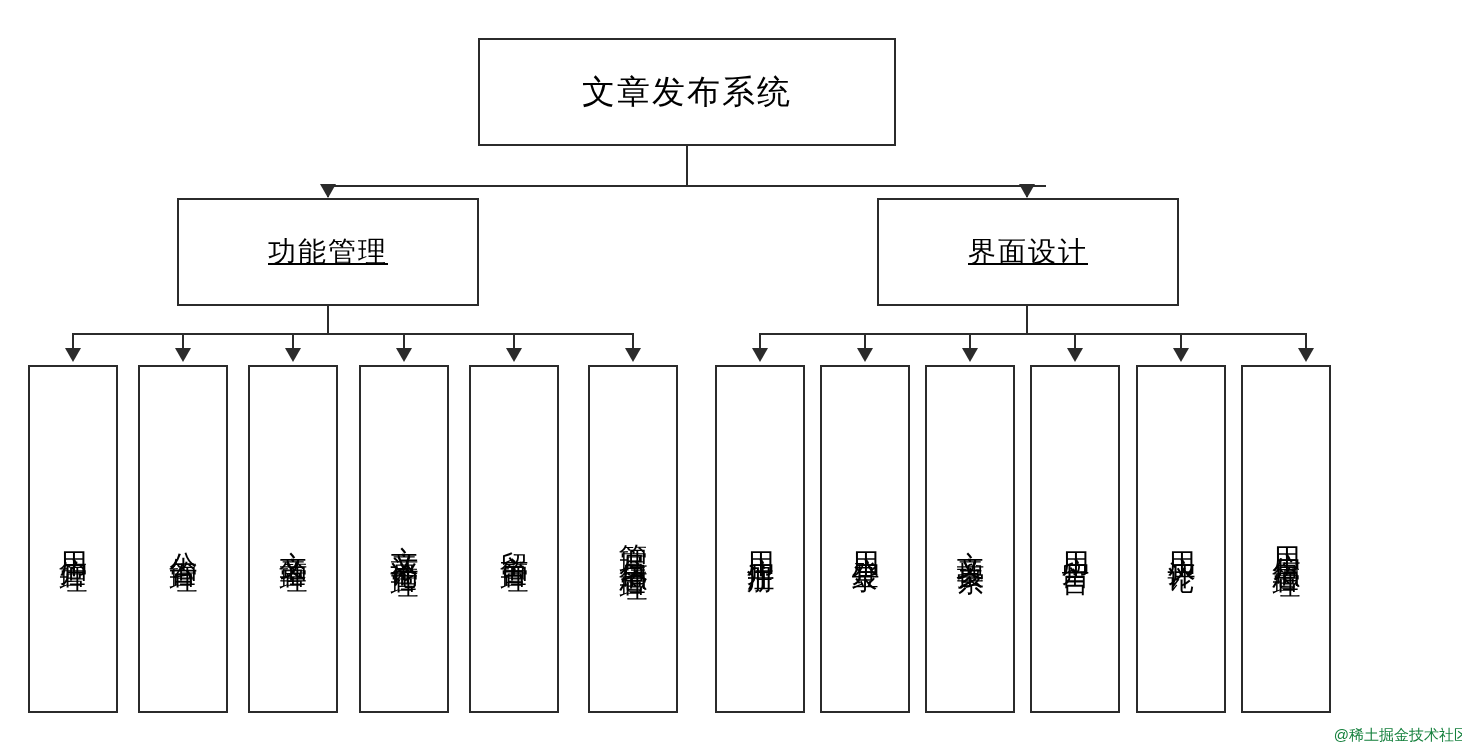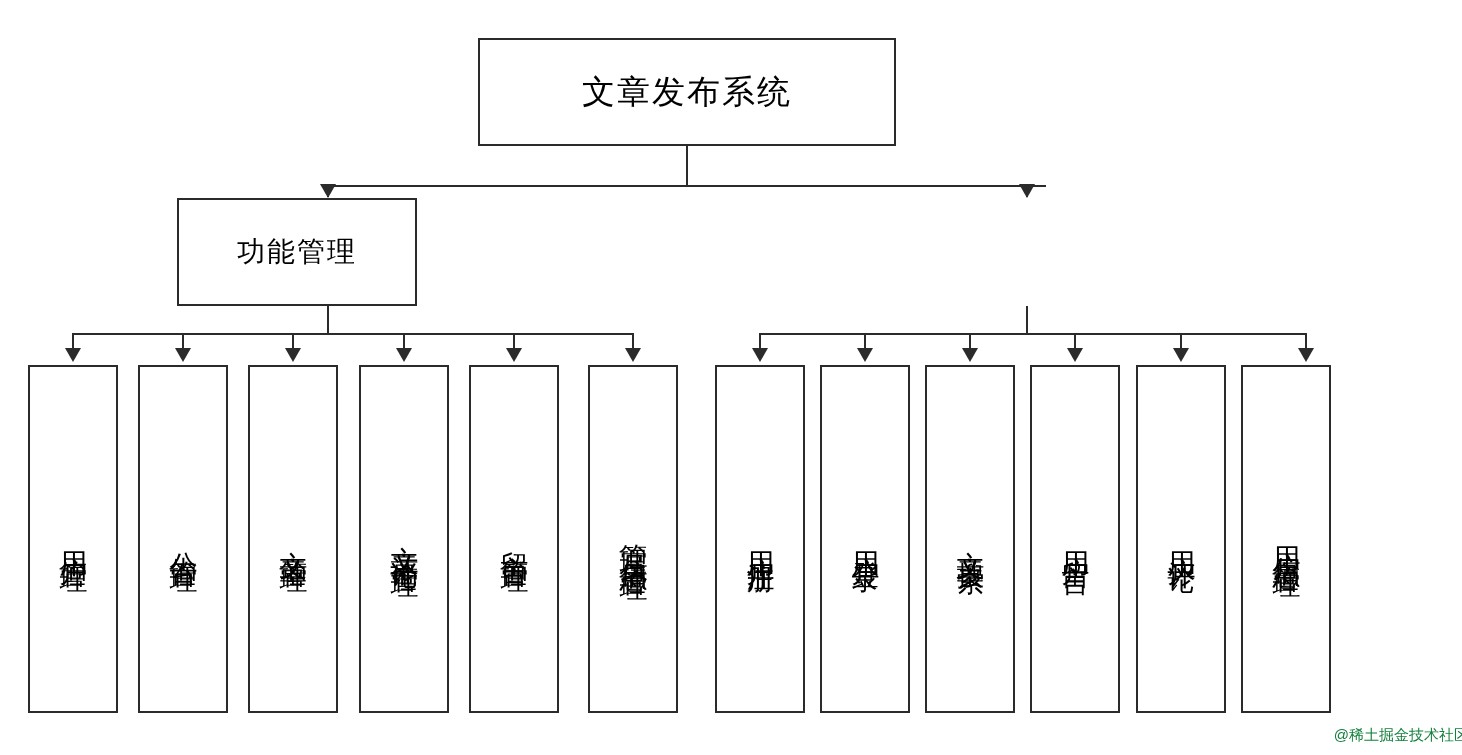--- a/index.html
+++ b/index.html
@@ -45,22 +45,23 @@
     height: 108px;
   }
   #node-root .node-label {
     font-size: 33px;
     letter-spacing: 2px;
   }
 
   
   .node-branch {
     top: 198px;
-    width: 240px;
+    width: 302px;
     height: 108px;
+    text-decoration: underline;
   }
   #node-branch-0 { left: 177px; }
   #node-branch-1 { left: 877px; }
   .node-branch .node-label {
     font-size: 28px;
     letter-spacing: 2px;
   }
 
   
   .node-leaf {
@@ -127,20 +128,23 @@
   <div class="conn conn-h" style="left:327px; top:185px; width:719px;"></div>
 
   <div class="conn conn-v" style="left:327px; top:185px; height:12px;"></div>
   <div class="arrowhead" style="left:320px; top:184px;"></div>
 
   <div class="conn conn-v" style="left:1026px; top:185px; height:12px;"></div>
   <div class="arrowhead" style="left:1019px; top:184px;"></div>
 
   <div class="node node-branch" id="node-branch-0">
     <span class="node-label">功能管理</span>
+  </div>
+  <div class="node node-branch" id="node-branch-1">
+    <span class="node-label">界面设计</span>
   </div>
 
   <div class="conn conn-v" style="left:327px; top:306px; height:28px;"></div>
   <div class="conn conn-h" style="left:72px; top:333px; width:562px;"></div>
 
   <div class="conn conn-v" style="left:72px;  top:333px; height:16px;"></div>
   <div class="arrowhead" style="left:65px;  top:348px;"></div>
   <div class="conn conn-v" style="left:182px; top:333px; height:16px;"></div>
   <div class="arrowhead" style="left:175px; top:348px;"></div>
   <div class="conn conn-v" style="left:292px; top:333px; height:16px;"></div>

